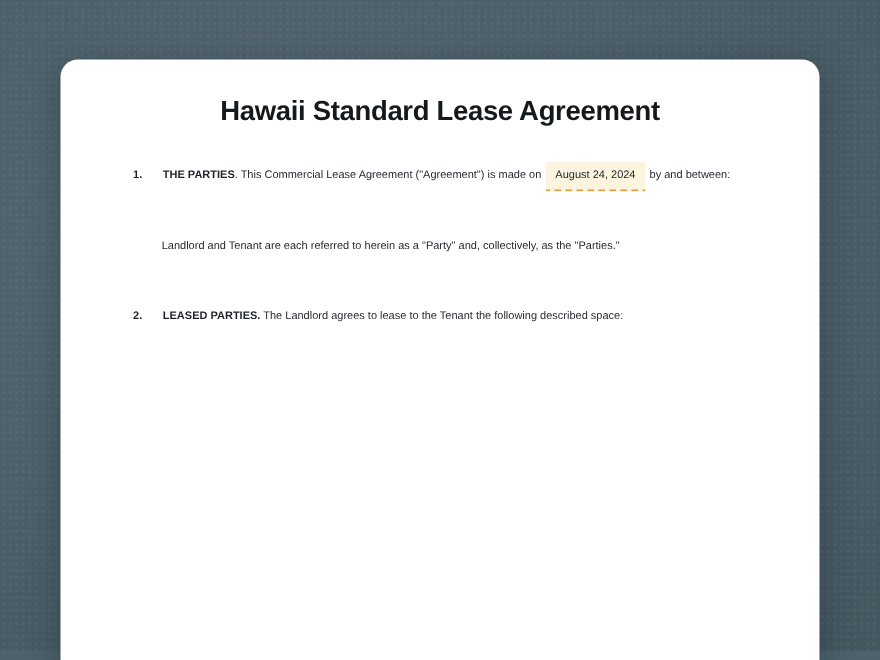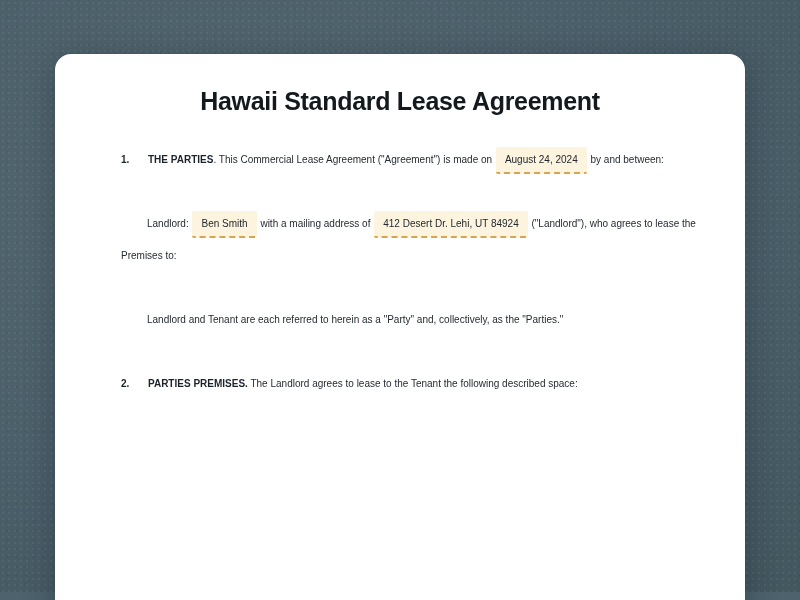--- a/index.html
+++ b/index.html
@@ -75,26 +75,21 @@
 
 <div class="stage">
   <div class="card">
 
     <h1 class="title">Hawaii Standard Lease Agreement</h1>
 
     <p class="para numbered"><span class="num">1.</span><span class="heading">THE PARTIES</span><span>. This Commercial Lease Agreement ("Agreement") is made on</span>
       <span class="field">August 24, 2024</span>
       <span>by and between:</span></p>
 
-    <p class="para indent"><span>Landlord:</span>
-      <span class="field">Ben Smith</span>
-      <span>with a mailing address of</span>
-      <span class="field">412 Desert Dr. Lehi, UT 84924</span>
-      <span>("Landlord"), who agrees to lease the Premises to:</span></p>
 
 
     <p class="para indent"><span>Landlord and Tenant are each referred to herein as a "Party" and, collectively, as the "Parties."</span></p>
 
-    <p class="para numbered"><span class="num">2.</span><span class="heading">PARTIES PREMISES.</span>
+    <p class="para numbered"><span class="num">2.</span><span class="heading">LEASED PARTIES.</span>
       <span>The Landlord agrees to lease to the Tenant the following described space:</span></p>
 
   </div>
 </div>
 
 </body></html>

